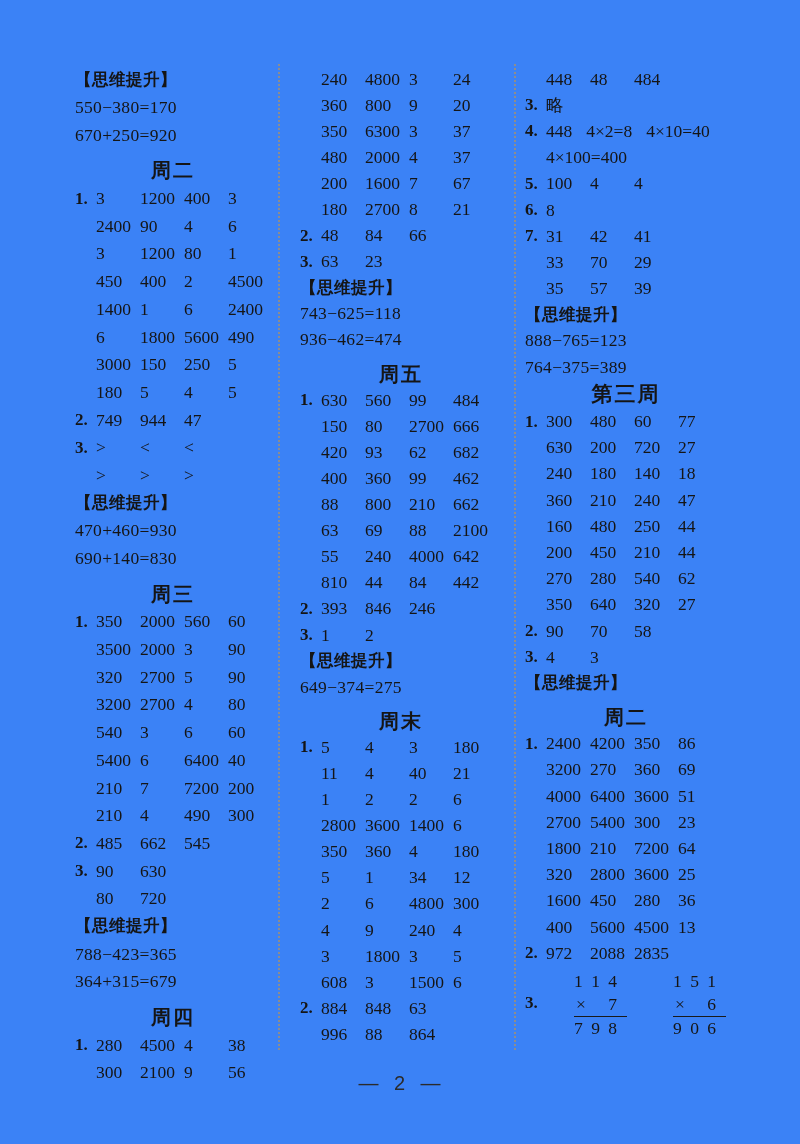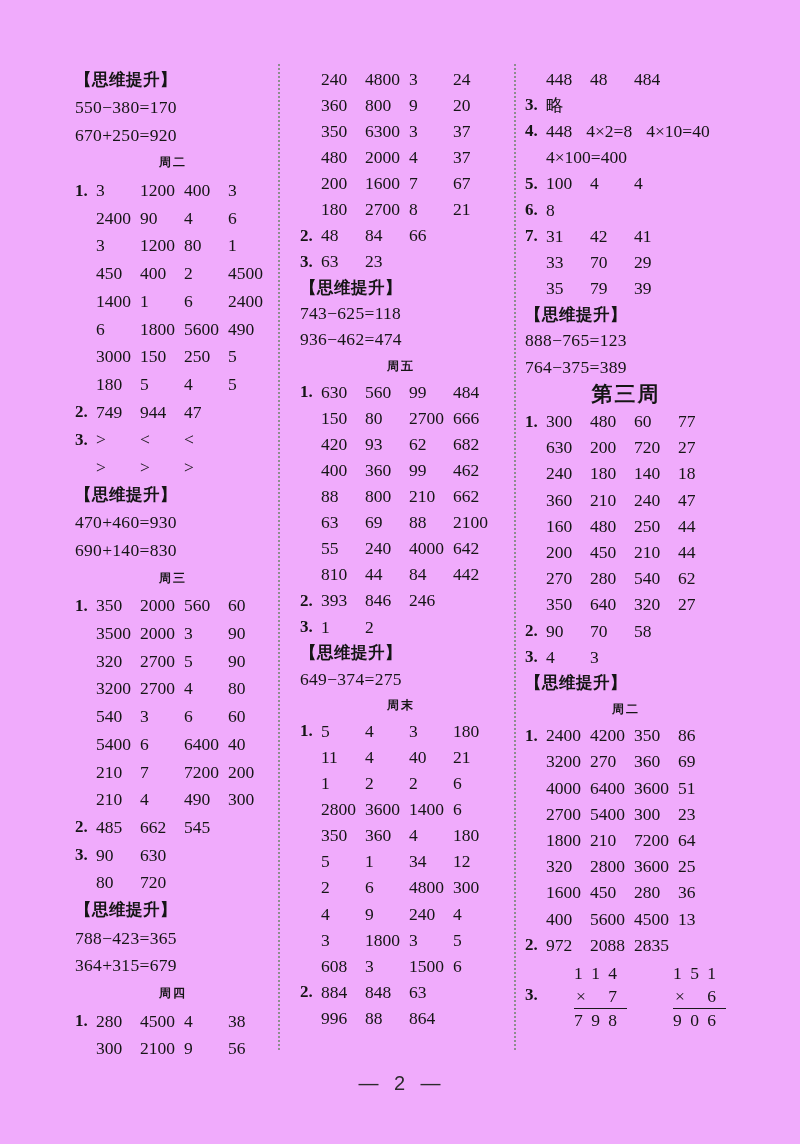--- a/index.html
+++ b/index.html
@@ -1,33 +1,33 @@
 <!DOCTYPE html>
 <html><head>
 <meta charset="utf-8">
 <style>
   html,body{margin:0;padding:0;}
   body{
     width:800px;height:1144px;background:#ffffff;position:relative;overflow:hidden;
     font-family:"Liberation Serif","DejaVu Serif",serif;color:#151515;
     -webkit-font-smoothing:antialiased;
   }
-  .page{position:absolute;inset:0;background:#f0abfc;}
+  .page{position:absolute;inset:0;background:#3b82f6;}
   .sep{position:absolute;top:64px;height:986px;width:0;border-left:2px dotted #8d8d8d;}
   #sep-left{left:278px;}
   #sep-right{left:514px;}
   .col{position:absolute;top:66px;}
   #col-left{left:75px;width:196px;--lh:27.7px;}
   #col-middle{left:300px;width:202px;--lh:26.1px;}
   #col-right{left:525px;width:202px;--lh:26.2px;}
   .line{height:var(--lh);display:flex;align-items:center;font-size:17.5px;white-space:nowrap;}
   .t-bracket{font-weight:bold;font-size:16.5px;letter-spacing:.5px;
     font-family:"Liberation Sans","DejaVu Sans",sans-serif;}
-  .t-week{justify-content:center;font-weight:bold;font-size:12px;letter-spacing:2px;
-    font-family:"Liberation Sans","DejaVu Sans",sans-serif;}
+  .t-week{justify-content:center;font-weight:bold;font-size:20px;letter-spacing:2px;
+    font-family:"Liberation Sans","DejaVu Sans",sans-serif;margin-top:8px;}
   .t-bigweek{justify-content:center;font-weight:bold;font-size:21px;letter-spacing:2px;
     font-family:"Liberation Sans","DejaVu Sans",sans-serif;height:calc(var(--lh) + 2px);}
   .t-formula{font-size:17.5px;letter-spacing:.3px;}
   .lbl{width:21px;flex:none;font-weight:bold;font-size:17px;}
   .cell{width:44px;flex:none;}
   .part{margin-right:14px;}
   .t-vertmul{height:auto;align-items:flex-start;padding-top:4px;}
   .t-vertmul .lbl{padding-top:23px;}
   .vm{width:84px;margin-right:18px;}
   .vm .vr{height:23px;display:flex;justify-content:flex-end;align-items:center;
@@ -467,21 +467,21 @@
       </div>
       <div class="line t-row">
         <span class="lbl"></span>
         <span class="cell">33</span>
         <span class="cell">70</span>
         <span class="cell">29</span>
       </div>
       <div class="line t-row">
         <span class="lbl"></span>
         <span class="cell">35</span>
-        <span class="cell">79</span>
+        <span class="cell">57</span>
         <span class="cell">39</span>
       </div>
       <div class="line t-bracket">【思维提升】</div>
       <div class="line t-formula">888−765=123</div>
       <div class="line t-formula">764−375=389</div>
       <div class="line t-bigweek">第三周</div>
       <div class="line t-row">
         <span class="lbl">1.</span>
         <span class="cell">300</span>
         <span class="cell">480</span>

